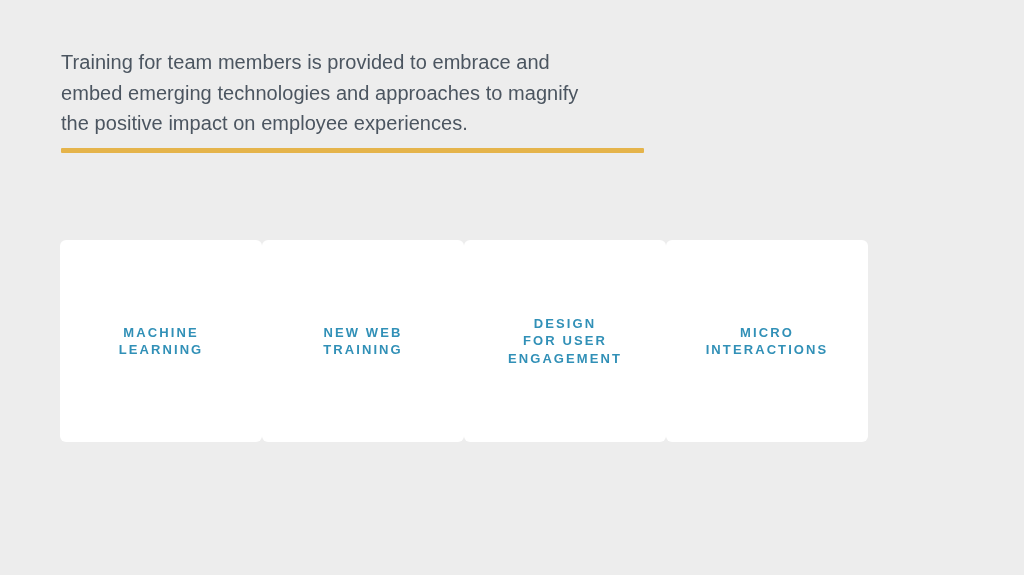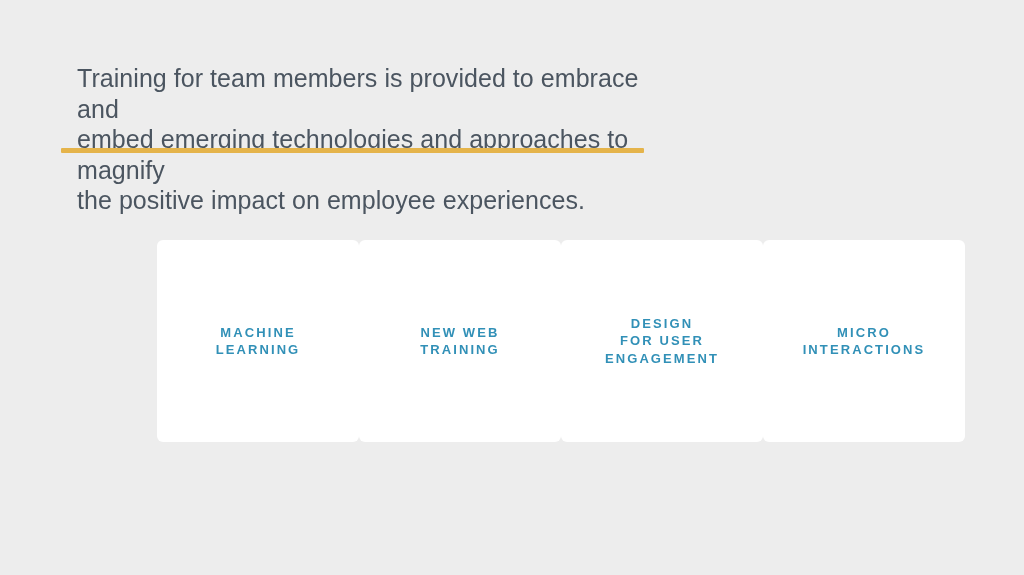--- a/index.html
+++ b/index.html
@@ -21,24 +21,24 @@
   }
 
   
   #headline-block {
     position: absolute;
     left: 61px;
     top: 47px;
     width: 600px;
   }
   #headline {
-    margin: 16px;
+    margin: 0;
     font-family: "Liberation Sans", sans-serif;
     font-weight: 400;
-    font-size: 25px;
+    font-size: 20px;
     line-height: 30.5px;
     letter-spacing: 0.05px;
     color: #4b5560;
     white-space: pre-line;
   }
   #headline-rule {
     position: absolute;
     left: 61px;
     top: 148px;
     width: 583px;
@@ -49,21 +49,21 @@
 
   
   #card-row {
     position: absolute;
     left: 60px;
     top: 240px;
     width: 905px;
     height: 202px;
     display: flex;
     flex-direction: row;
-    justify-content: flex-end;
+    justify-content: flex-start;
     align-items: stretch;
   }
   .card {
     width: 202px;
     height: 202px;
     background: #ffffff;
     border-radius: 6px;
     display: flex;
     align-items: center;
     justify-content: center;

